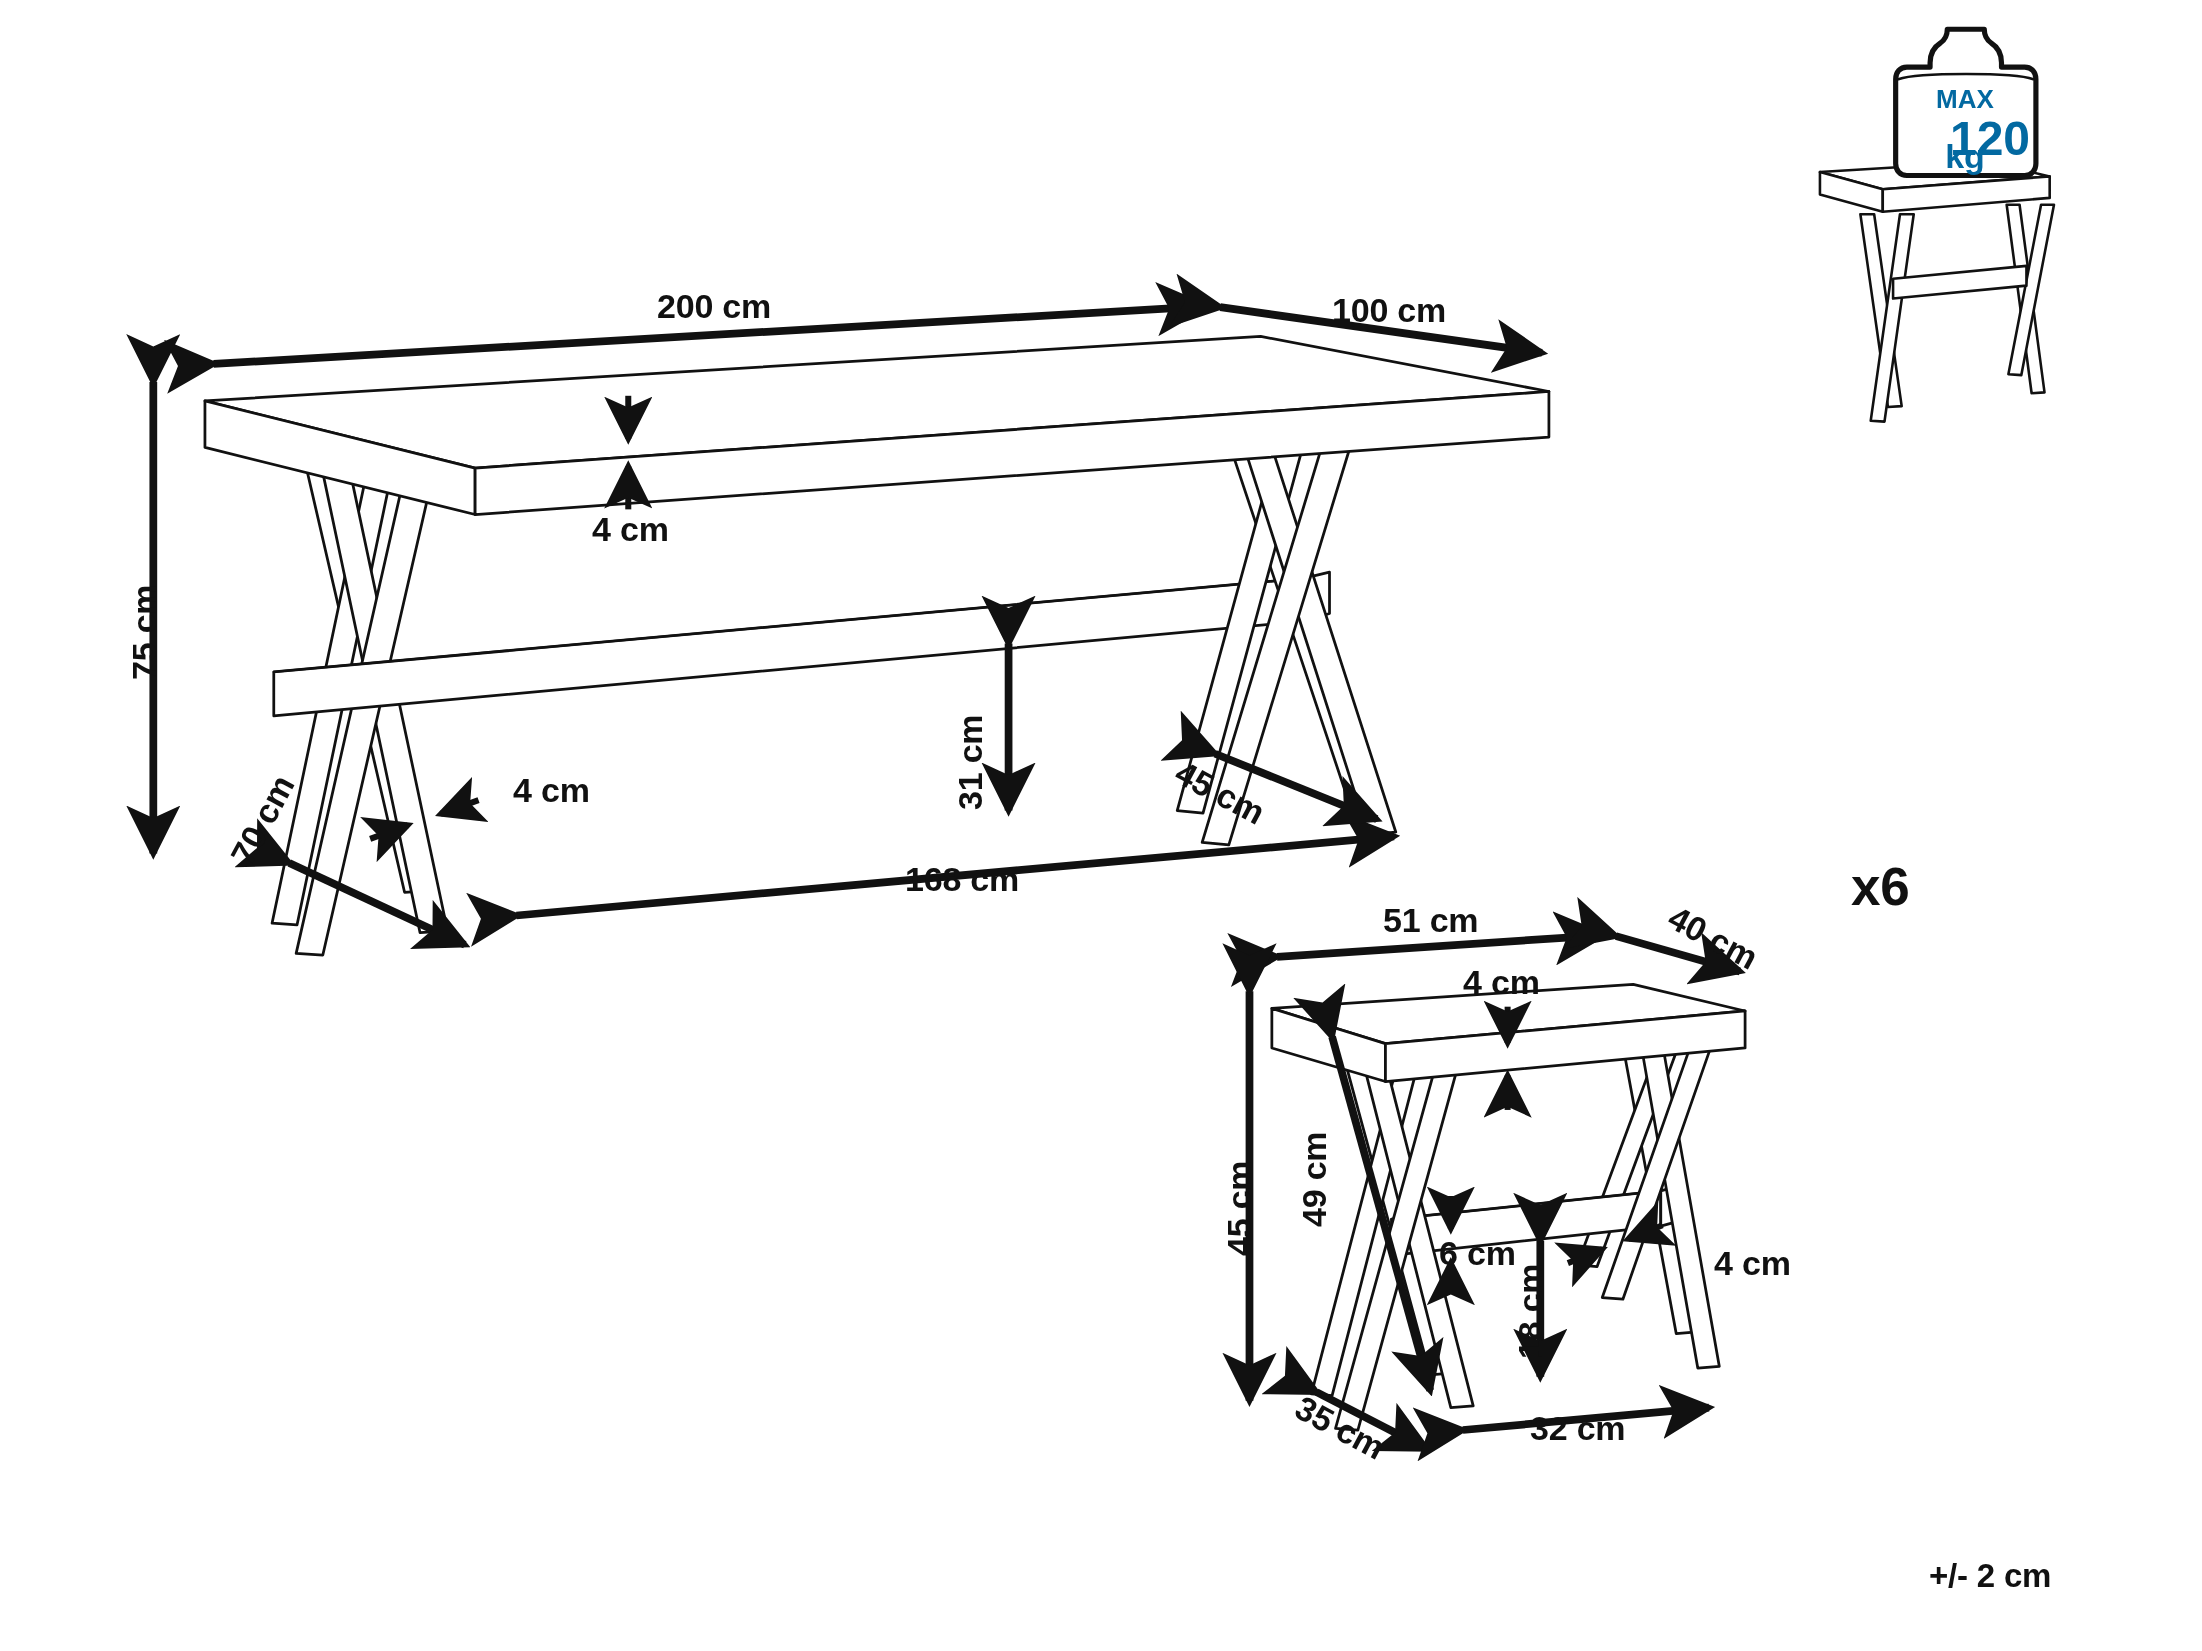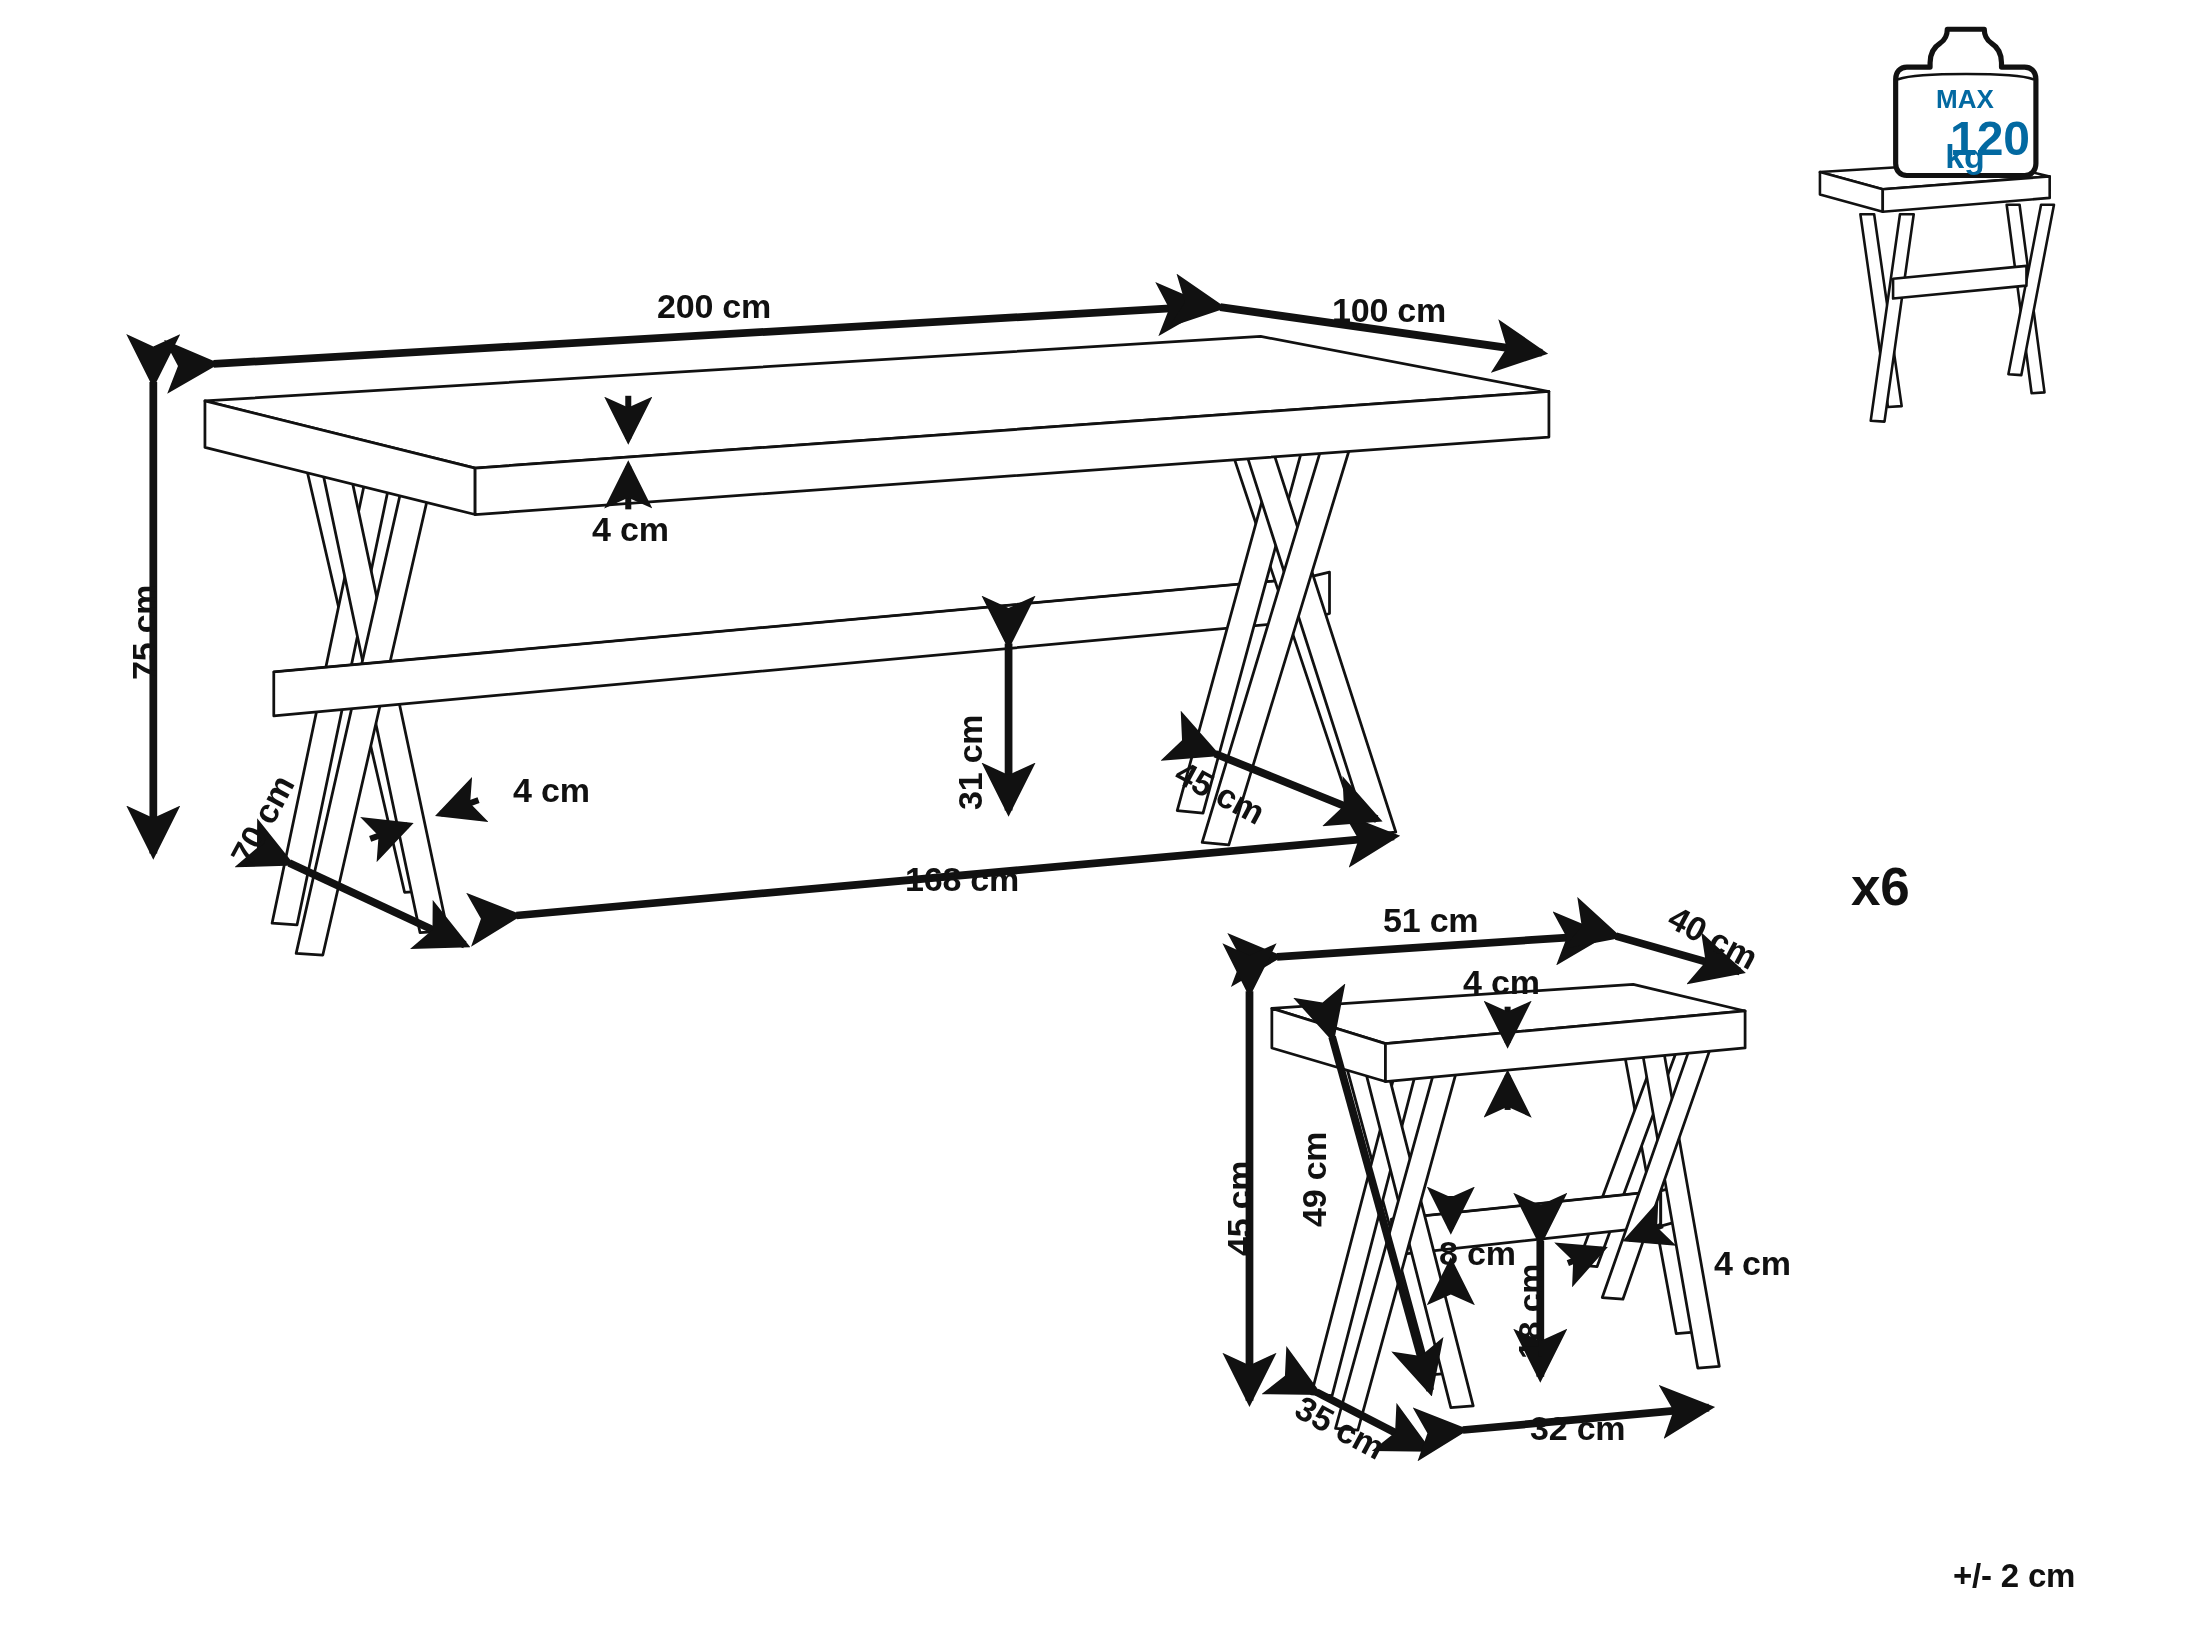--- a/index.html
+++ b/index.html
@@ -250,32 +250,32 @@
   <div class="dim-text t-lg" style="left:1383px; top:903px;">51 cm</div>
 
   <div class="dim-text t-lg rot-diag-dn" style="left:1679px; top:900px;">40 cm</div>
 
   <div class="dim-text t-lg" style="left:1463px; top:965px;">4 cm</div>
 
   <div class="dim-text t-lg rot-90" style="left:1222px; top:1256px;">45 cm</div>
 
   <div class="dim-text t-lg rot-90" style="left:1297px; top:1227px;">49 cm</div>
 
-  <div class="dim-text t-lg" style="left:1439px; top:1236px;">8 cm</div>
+  <div class="dim-text t-lg" style="left:1439px; top:1236px;">6 cm</div>
 
   <div class="dim-text t-lg rot-90" style="left:1513px; top:1359px;">18 cm</div>
 
   <div class="dim-text t-lg" style="left:1714px; top:1246px;">4 cm</div>
 
   <div class="dim-text t-lg rot-diag-dn" style="left:1306px; top:1390px;">35 cm</div>
 
   <div class="dim-text t-lg" style="left:1530px; top:1411px;">32 cm</div>
 
   <div class="dim-text t-xl" style="left:1831px; top:860px;margin-left:20px;">x6</div>
 
-  <div class="dim-text t-md" style="left:1929px; top:1559px;margin-left:24px;">+/- 2 cm</div>
+  <div class="dim-text t-md" style="left:1929px; top:1559px;">+/- 2 cm</div>
 
   <div class="icon-text" style="left:1895px; top:86px; width:140px; font-size:26px;">MAX</div>
   <div class="icon-text" style="left:1895px; top:115px; width:140px; font-size:48px;padding-left:25px;">120</div>
   <div class="icon-text" style="left:1895px; top:139px; width:140px; font-size:34px;">kg</div>
 
 </div>
 
 
 </body></html>

